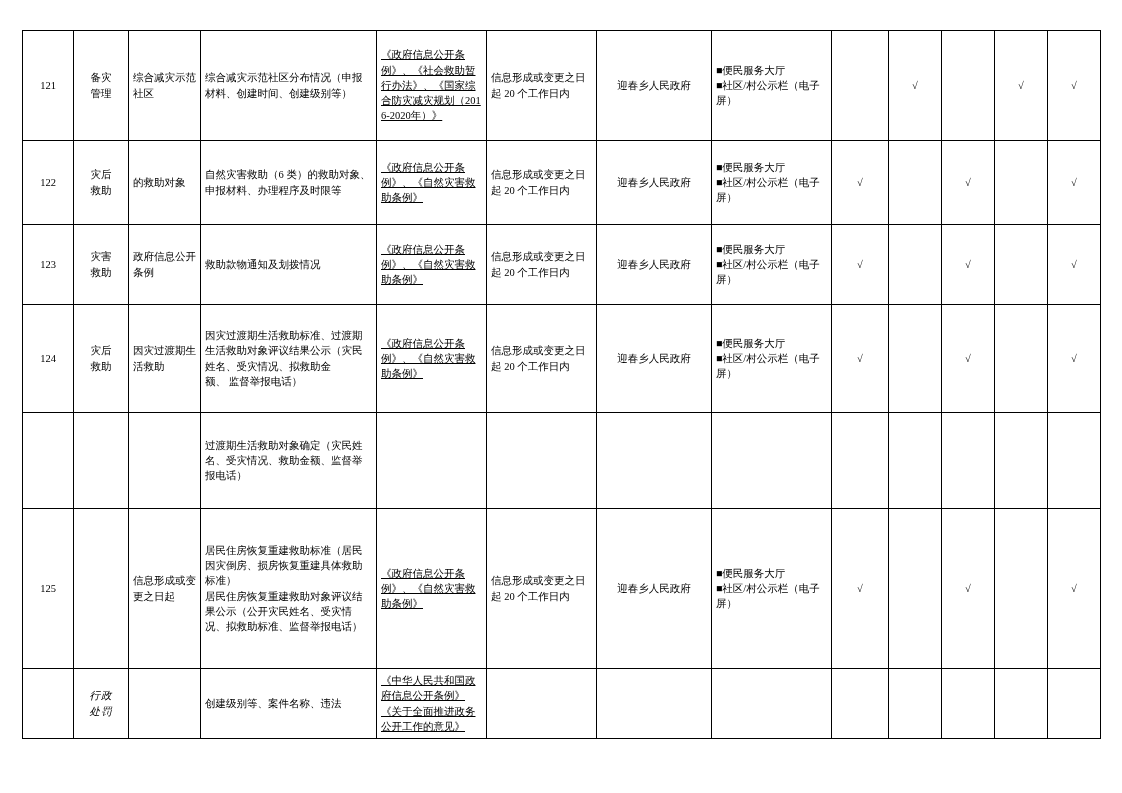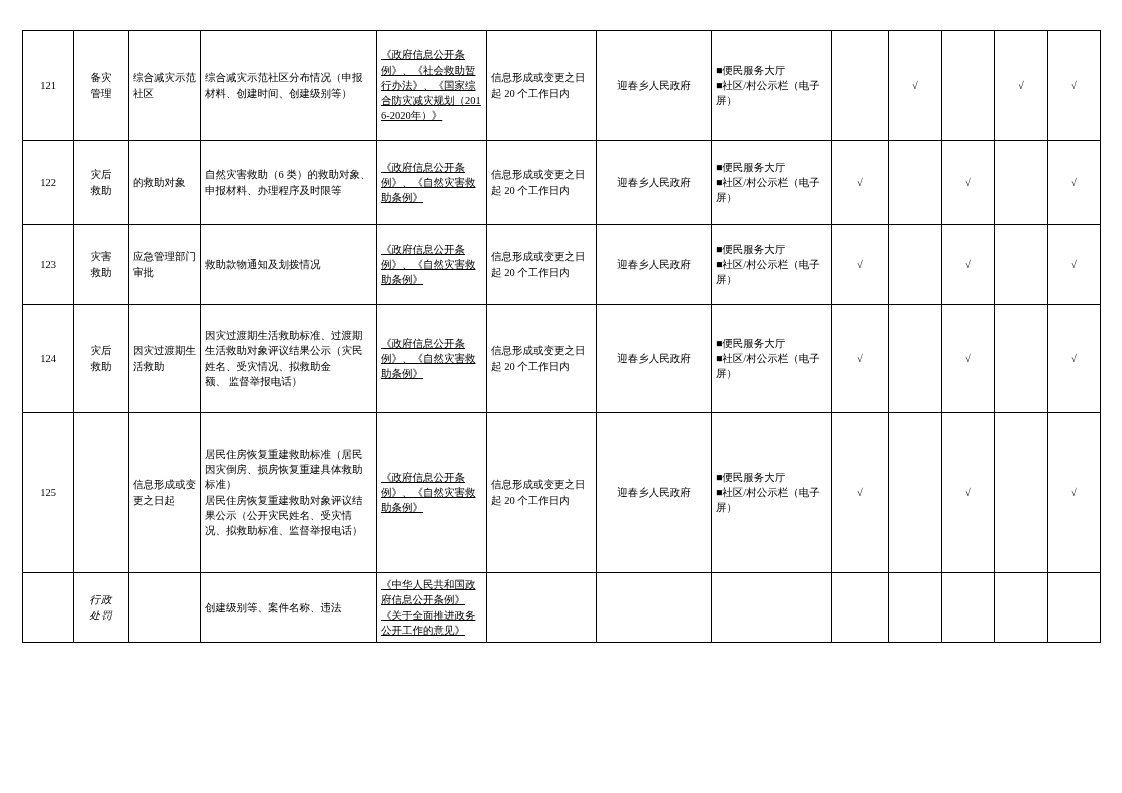--- a/index.html
+++ b/index.html
@@ -130,21 +130,21 @@
         <td class="mark-cell tick">√</td>
         <td class="mark-cell"></td>
         <td class="mark-cell tick">√</td>
         <td class="mark-cell"></td>
         <td class="mark-cell tick">√</td>
       </tr>
 
       <tr style="height:80px;">
         <td class="no-cell">123</td>
         <td class="cat-cell"><span>灾害<br>救助</span></td>
-        <td class="sub-cell top">应急管理部门审批</td>
+        <td class="sub-cell top">政府信息公开条例</td>
         <td class="content-cell top">救助款物通知及划拨情况</td>
         <td class="basis-cell top">《政府信息公开条例》、《自然灾害救助条例》</td>
         <td class="time-cell top">信息形成或变更之日起 20 个工作日内</td>
         <td class="org-cell">迎春乡人民政府</td>
         <td class="chan-cell top">
           <div class="chan-line">■便民服务大厅</div>
           <div class="chan-wrap">■社区/村公示栏（电子屏）</div>
         </td>
         <td class="mark-cell tick">√</td>
         <td class="mark-cell"></td>
@@ -165,20 +165,35 @@
           <div class="chan-line">■便民服务大厅</div>
           <div class="chan-wrap">■社区/村公示栏（电子屏）</div>
         </td>
         <td class="mark-cell tick">√</td>
         <td class="mark-cell"></td>
         <td class="mark-cell tick">√</td>
         <td class="mark-cell"></td>
         <td class="mark-cell tick">√</td>
       </tr>
 
+      <tr style="height:96px;">
+        <td class="no-cell"></td>
+        <td class="cat-cell"></td>
+        <td class="sub-cell"></td>
+        <td class="content-cell top">过渡期生活救助对象确定（灾民姓名、受灾情况、救助金额、监督举报电话）</td>
+        <td class="basis-cell"></td>
+        <td class="time-cell"></td>
+        <td class="org-cell"></td>
+        <td class="chan-cell"></td>
+        <td class="mark-cell"></td>
+        <td class="mark-cell"></td>
+        <td class="mark-cell"></td>
+        <td class="mark-cell"></td>
+        <td class="mark-cell"></td>
+      </tr>
 
       <tr style="height:160px;">
         <td class="no-cell">125</td>
         <td class="cat-cell"></td>
         <td class="sub-cell">信息形成或变更之日起</td>
         <td class="content-cell top">居民住房恢复重建救助标准（居民因灾倒房、损房恢复重建具体救助标准）<br>居民住房恢复重建救助对象评议结果公示（公开灾民姓名、受灾情况、拟救助标准、监督举报电话）</td>
         <td class="basis-cell">《政府信息公开条例》、《自然灾害救助条例》</td>
         <td class="time-cell">信息形成或变更之日起 20 个工作日内</td>
         <td class="org-cell">迎春乡人民政府</td>
         <td class="chan-cell">

